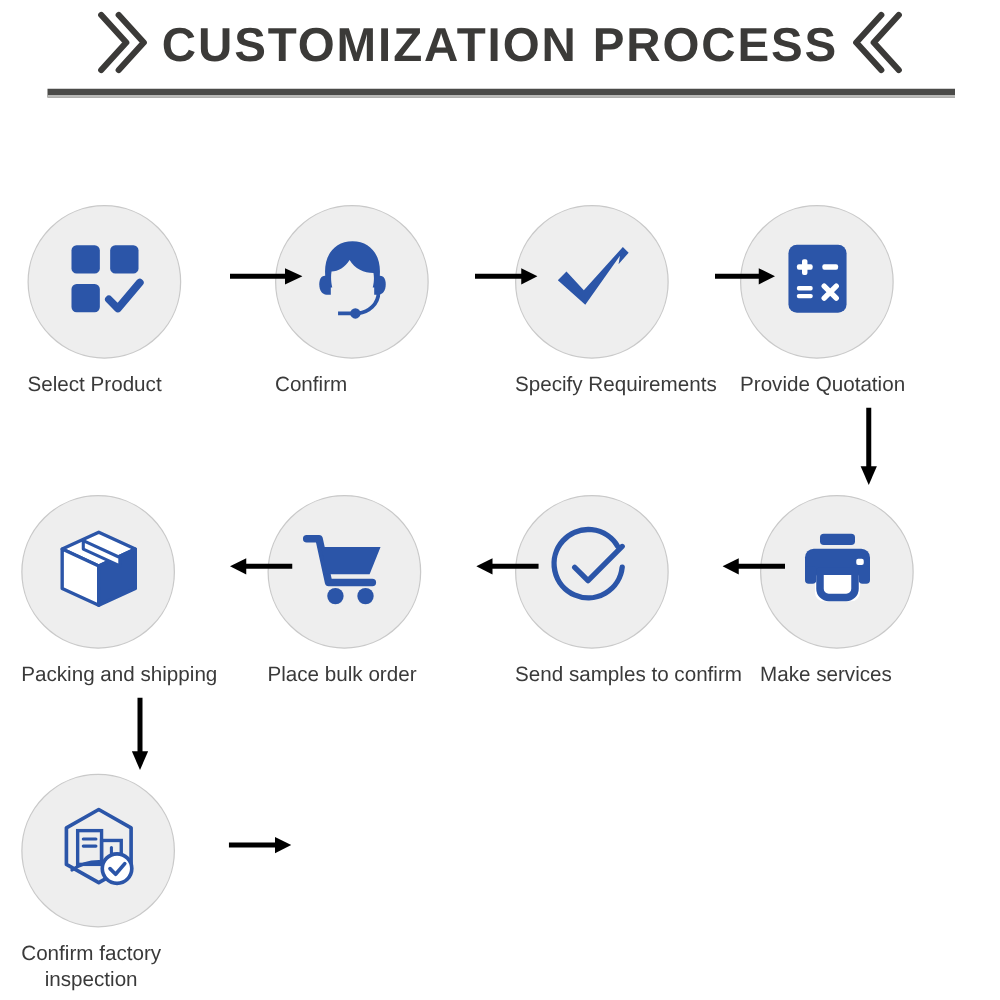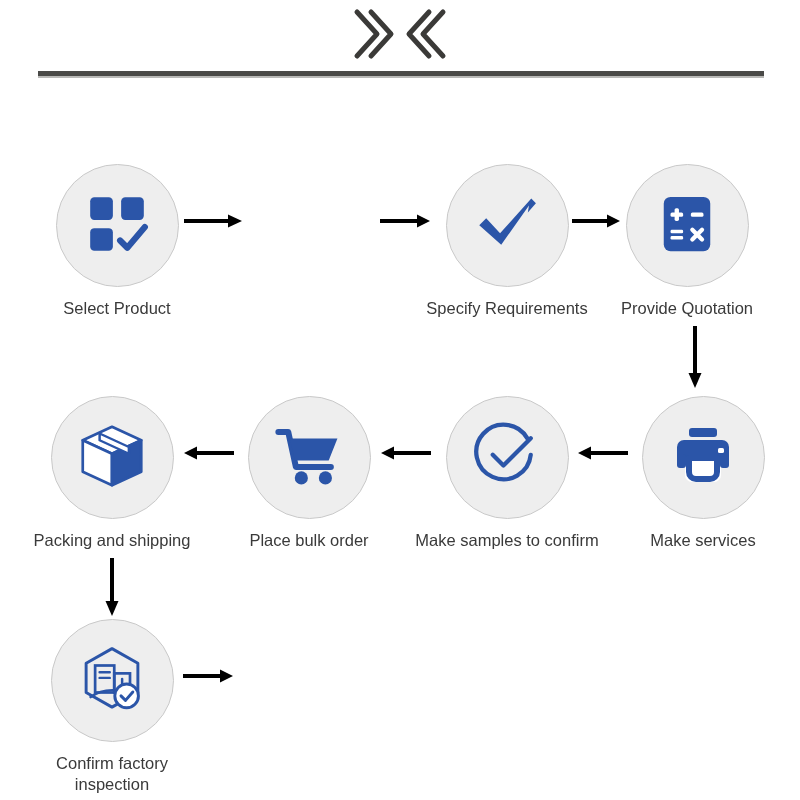--- a/index.html
+++ b/index.html
@@ -62,21 +62,21 @@
     top: 96px;
     width: 800px;
     height: 704px;
   }
 
   .node {
     position: absolute;
     width: 190px;
     display: flex;
     flex-direction: column;
-    align-items: center;
+    align-items: flex-start;
   }
   .circle {
     width: 123px;
     height: 123px;
     border-radius: 50%;
     background: #eeeeee;
     border: 1px solid #c9c9c9;
     display: flex;
     align-items: center;
     justify-content: center;
@@ -101,20 +101,21 @@
 <body>
 
 <div class="header">
   <div class="title-row">
     <span class="chev">
       <svg width="44" height="52" viewBox="0 0 44 52">
         <path d="M6 4 L26 26 L6 48" fill="none" stroke="#3b3a38" stroke-width="5" stroke-linecap="round" stroke-linejoin="round"></path>
         <path d="M20 4 L40 26 L20 48" fill="none" stroke="#3b3a38" stroke-width="5" stroke-linecap="round" stroke-linejoin="round"></path>
       </svg>
     </span>
+    <span class="page-title">CUSTOMIZATION PROCESS</span>
     <span class="chev">
       <svg width="44" height="52" viewBox="0 0 44 52">
         <path d="M38 4 L18 26 L38 48" fill="none" stroke="#3b3a38" stroke-width="5" stroke-linecap="round" stroke-linejoin="round"></path>
         <path d="M24 4 L4 26 L24 48" fill="none" stroke="#3b3a38" stroke-width="5" stroke-linecap="round" stroke-linejoin="round"></path>
       </svg>
     </span>
   </div>
   <div class="divider"></div>
 </div>
 
@@ -127,20 +128,35 @@
           <rect x="6" y="6" width="22" height="22" rx="4" fill="#2B55A8"></rect>
           <rect x="36" y="6" width="22" height="22" rx="4" fill="#2B55A8"></rect>
           <rect x="6" y="36" width="22" height="22" rx="4" fill="#2B55A8"></rect>
           <path d="M35 48 L42 55 L59 35" fill="none" stroke="#2B55A8" stroke-width="6" stroke-linecap="round" stroke-linejoin="round"></path>
         </svg>
       </span>
     </div>
     <div class="node-label">Select Product</div>
   </div>
 
+  <div class="node" style="left:220px; top:68px;">
+    <div class="circle">
+      <span>
+        <svg width="74" height="74" viewBox="0 0 64 64">
+          <path d="M32 6 C20 6 13 15 13 27 C13 31 13.5 35 14.5 38 L18 38 C17 34 17 30 17.5 27 C22 27 27 24 30 19 C33.5 25 40 28 46.5 28 C47 31 47 34 46 38 L49.5 38 C50.5 35 51 31 51 27 C51 15 44 6 32 6 Z" fill="#2B55A8"></path>
+          <path d="M13 30 C10 30 9 33 9 36 C9 40 11 43 14 43 L17 43 L17 30 Z" fill="#2B55A8"></path>
+          <path d="M51 30 C54 30 55 33 55 36 C55 40 53 43 50 43 L47 43 L47 30 Z" fill="#2B55A8"></path>
+          <path d="M50 41 C50 50 43 55 36 56" fill="none" stroke="#2B55A8" stroke-width="2.6"></path>
+          <circle cx="34" cy="56" r="3.6" fill="#2B55A8"></circle>
+          <path d="M34 56 L22 56" stroke="#2B55A8" stroke-width="2.6" fill="none"></path>
+        </svg>
+      </span>
+    </div>
+    <div class="node-label">Confirm</div>
+  </div>
 
   <div class="node" style="left:412px; top:68px;">
     <div class="circle">
       <span>
         <svg width="74" height="74" viewBox="0 0 64 64">
           <path d="M8 33 L14 27 L26 40 L53 10 L57 14 L50 22 L51 16 L27 50 Z" fill="#2B55A8"></path>
         </svg>
       </span>
     </div>
     <div class="node-label">Specify Requirements</div>
@@ -220,21 +236,21 @@
 
   <div class="node" style="left:412px; top:300px;">
     <div class="circle">
       <span>
         <svg width="76" height="76" viewBox="0 0 64 64">
           <path d="M49 17 A23 23 0 1 0 52 31" fill="none" stroke="#2B55A8" stroke-width="3.6" stroke-linecap="round"></path>
           <path d="M20 31 L29 40 L52 17" fill="none" stroke="#2B55A8" stroke-width="3.6" stroke-linecap="round" stroke-linejoin="round"></path>
         </svg>
       </span>
     </div>
-    <div class="node-label">Make samples to confirm</div>
+    <div class="node-label">Send samples to confirm</div>
   </div>
 
   <div class="node" style="left:608px; top:300px;">
     <div class="circle">
       <span>
         <svg width="64" height="64" viewBox="0 0 64 64">
           <rect x="18" y="4" width="28" height="9" rx="3" fill="#2B55A8"></rect>
           <rect x="6" y="16" width="52" height="26" rx="7" fill="#2B55A8"></rect>
           <rect x="47" y="24" width="6" height="5" rx="1.6" fill="#ffffff"></rect>
           <rect x="14" y="34" width="36" height="24" rx="7" fill="#ffffff"></rect>

